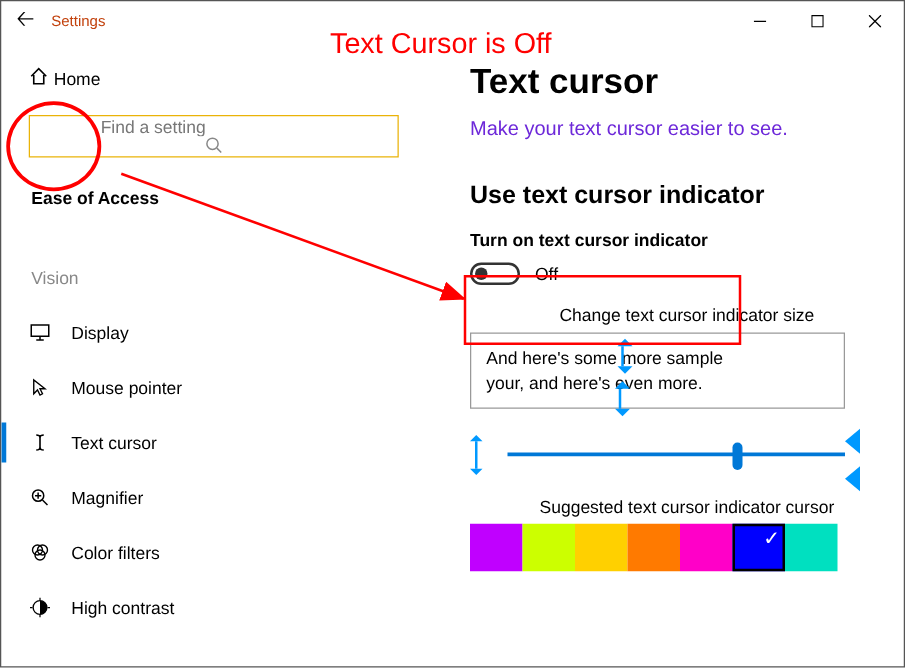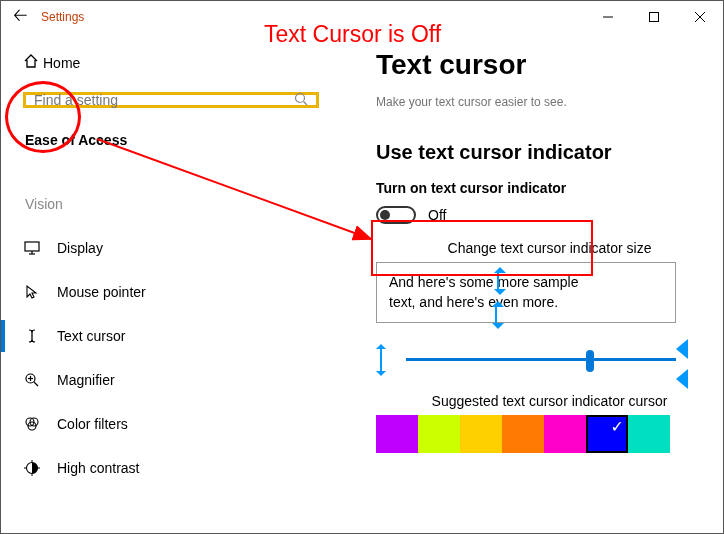--- a/index.html
+++ b/index.html
@@ -10,34 +10,34 @@
   .titlebar .title { font-size: 12px; color: #c2410c; text-align: right; }
   .win-controls { position: absolute; top: 0; right: 0; display: flex; }
   .win-btn { width: 46px; height: 32px; display: flex; align-items: center; justify-content: center; font-size: 11px; }
   .win-btn svg { width: 10px; height: 10px; }
 
   .main { display: flex; height: calc(100% - 32px); }
   .sidebar { width: 330px; padding: 0 0 0 0; overflow: hidden; }
   .content { flex: 1; padding: 16px 0px 0 45px; overflow: hidden; }
 
   .home-row { display: flex; align-items: center; gap: 4px; padding: 20px 0 12px 22px; font-size: 14px; }
-  .search-box { margin: 8px 12px 18px 22px; border: 3px solid #eab308; height: 16px; display: flex; align-items: center; padding: 0 8px; }
+  .search-box { margin: 8px 12px 18px 22px; border: 1px solid #eab308; height: 34px; display: flex; align-items: center; padding: 0 8px; flex-direction: column; }
   .search-box input { flex: 1; border: none; outline: none; font-size: 14px; background: transparent; }
   .search-box input::placeholder { color: #777; }
   .search-icon { color: #777; font-size: 14px; }
 
   .section-label { padding: 6px 0 18px 24px; font-size: 14px; font-weight: 600; }
   .category-label { padding: 30px 0 14px 24px; font-size: 14px; color: #888; }
 
   .nav-item { display: flex; align-items: center; gap: 16px; height: 44px; padding-left: 22px; font-size: 14px; position: relative; }
   .nav-item .icon { width: 18px; display: flex; align-items: center; justify-content: center; }
   .nav-item.active::before { content: ""; position: absolute; left: 0; top: 6px; bottom: 6px; width: 4px; background: #0078d7; }
 
   h1 { font-size: 28px; font-weight: 600; margin-bottom: 14px; }
-  .subtext { font-size: 12px; color: #737373; margin-bottom: 32px; }
+  .subtext { font-size: 16px; color: #6d28d9; margin-bottom: 32px; }
   h2 { font-size: 20px; font-weight: 600; margin-bottom: 16px; }
   .toggle-label { font-size: 14px; margin-bottom: 10px; font-weight: bold; }
   .toggle-row { display: flex; align-items: center; gap: 12px; margin-bottom: 16px; }
   .toggle { width: 40px; height: 18px; border: 2px solid #333; border-radius: 10px; position: relative; background: #fff; }
   .toggle::after { content: ""; position: absolute; width: 10px; height: 10px; background: #333; border-radius: 50%; left: 2px; top: 2px; }
   .toggle-state { font-size: 14px; }
 
   .field-label { font-size: 14px; margin: 10px 0 6px 0; text-align: center; }
   .sample-box { border: 1px solid #999; padding: 10px 12px; font-size: 14px; line-height: 1.4; width: 300px; position: relative; }
   .cursor-ind { position: absolute; width: 0; border-left: 2px solid #0099ff; }
@@ -183,21 +183,21 @@
     <div class="toggle-label">Turn on text cursor indicator</div>
     <div class="toggle-row">
       <div class="toggle"></div>
       <span class="toggle-state">Off</span>
     </div>
     <div class="field-label">Change text cursor indicator size</div>
     <div class="sample-box">
       <div class="cursor-ind c1"></div>
       <div class="cursor-ind c2"></div>
       <div>And here's some more sample</div>
-      <div>text, and here's even more.</div>
+      <div>your, and here's even more.</div>
     </div>
     <div class="slider-row">
       <div class="slider-min-ind"></div>
       <div class="slider-track"></div>
       <div class="slider-thumb" style="left:210px"></div>
       <div class="slider-max-tri t1"></div>
       <div class="slider-max-tri t2"></div>
     </div>
     <div class="field-label">Suggested text cursor indicator cursor</div>
     <div class="swatches" id="swatches">

